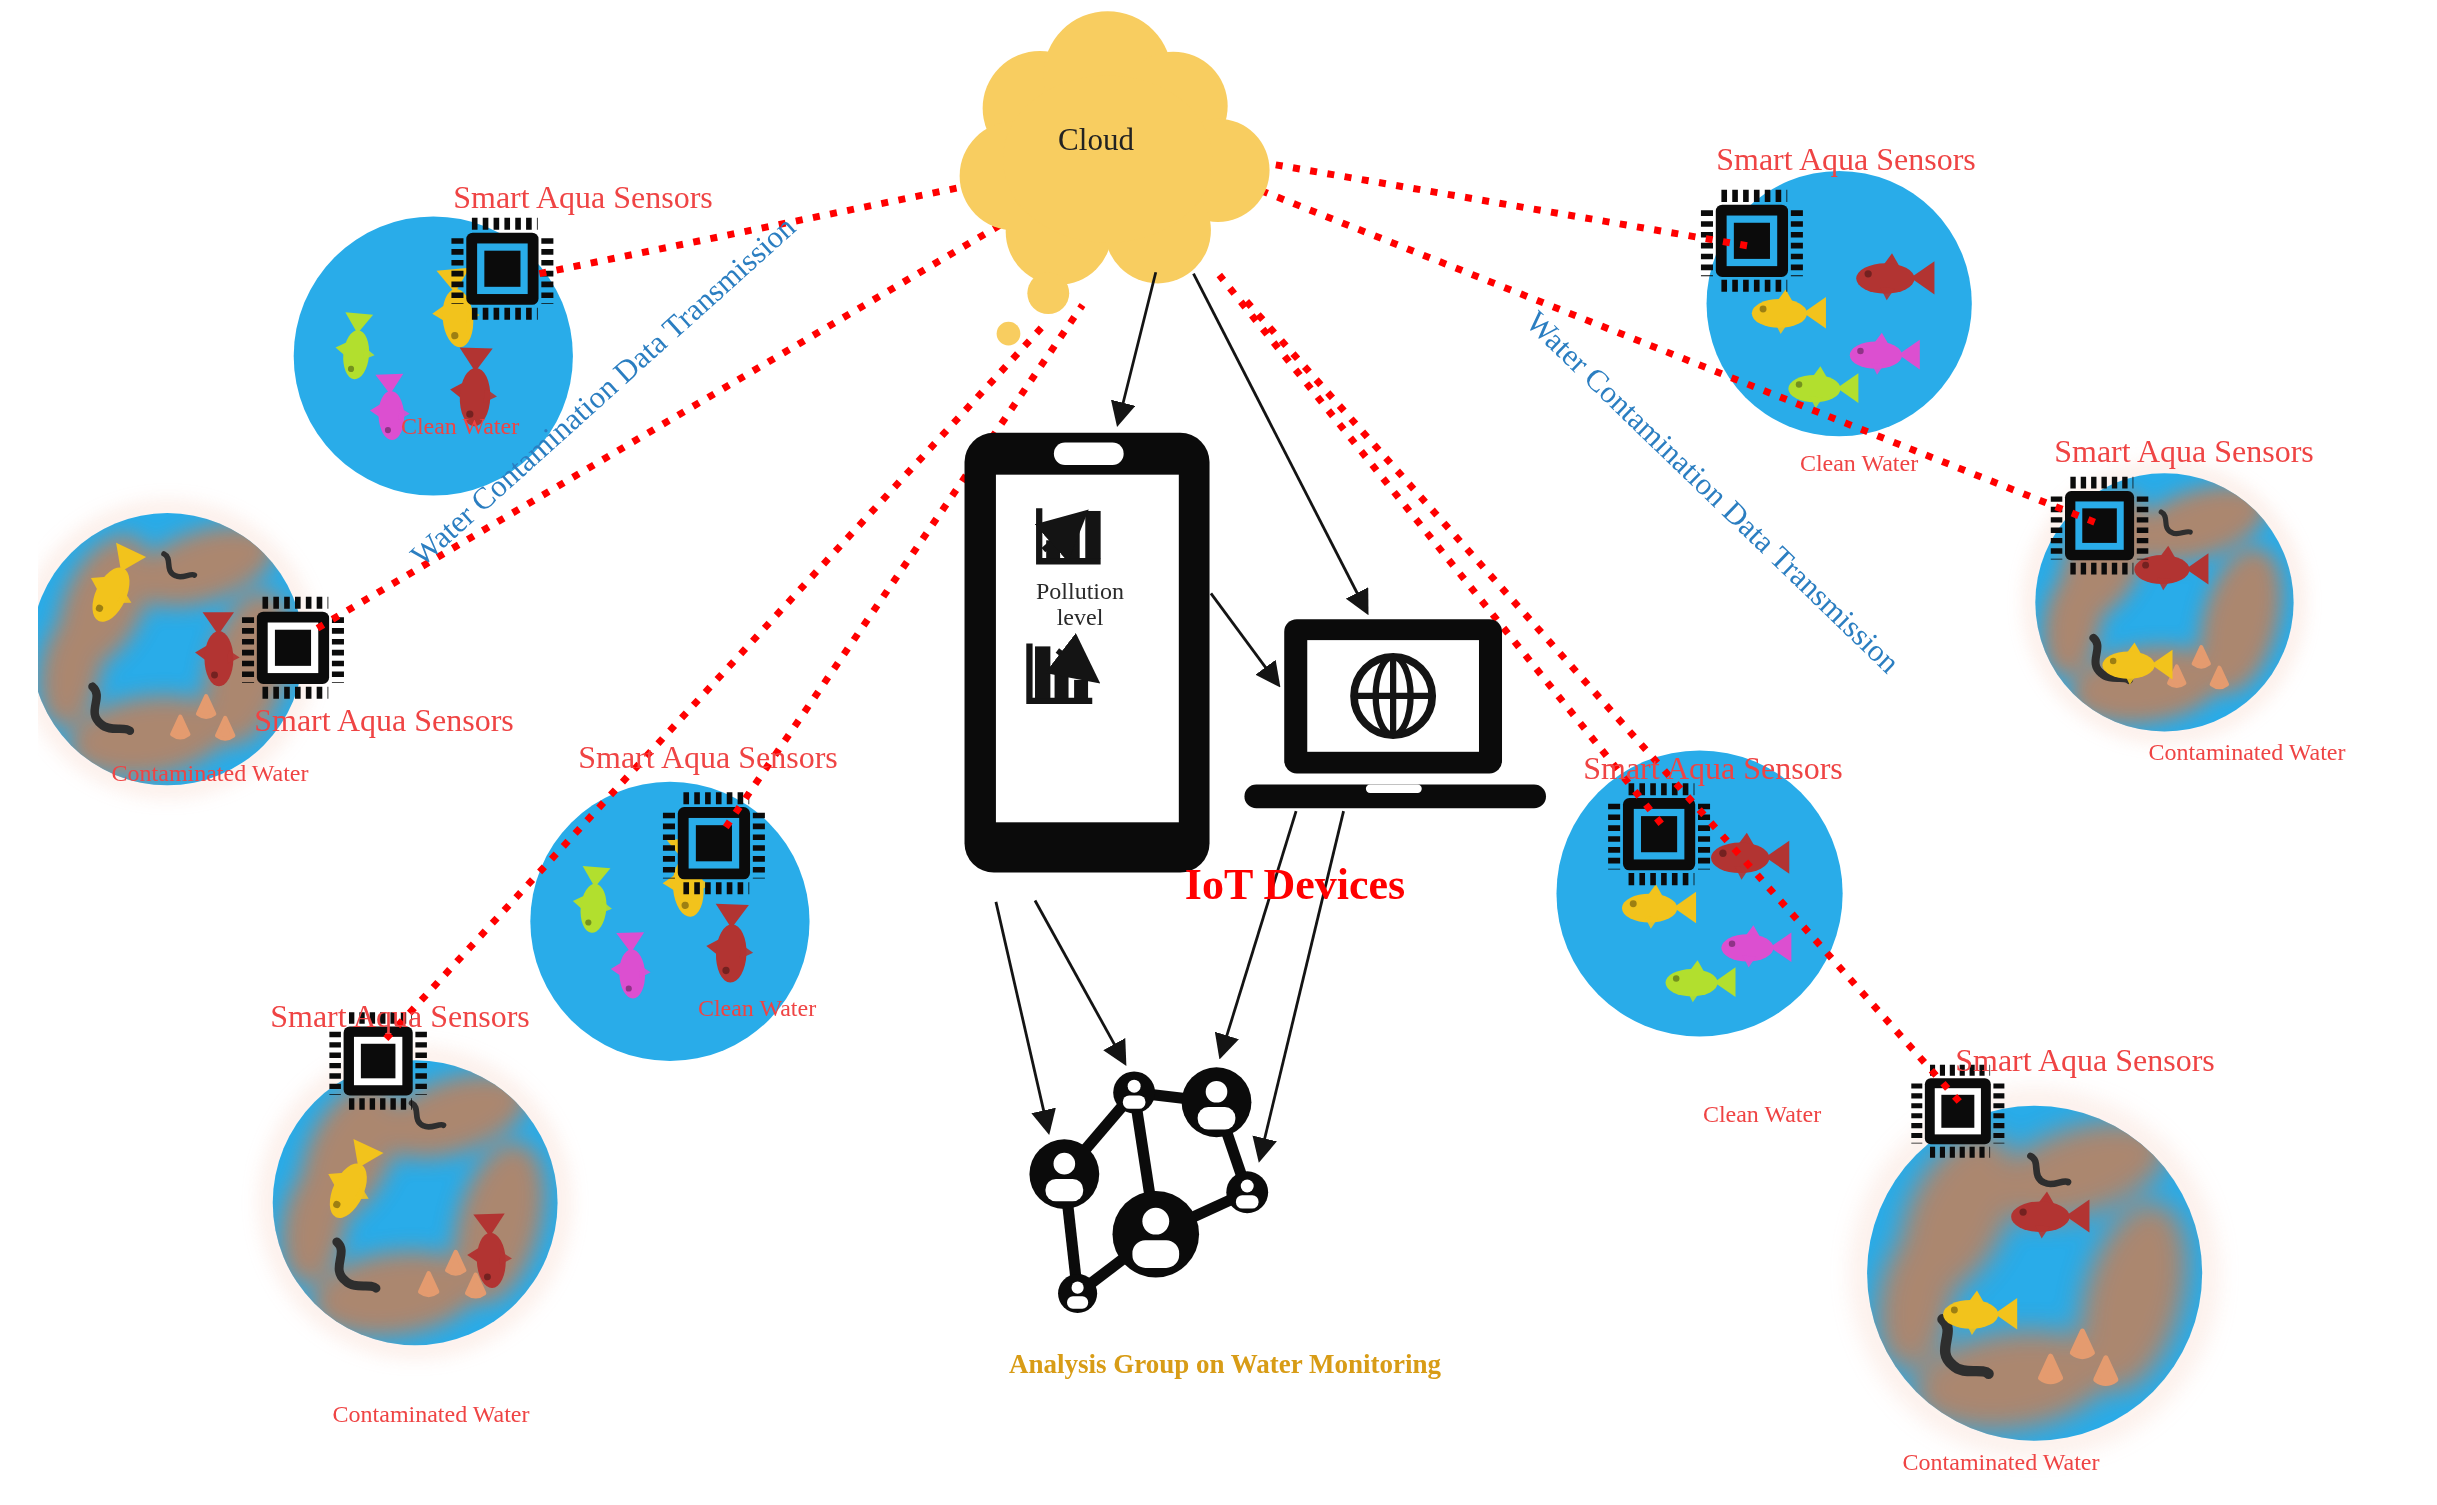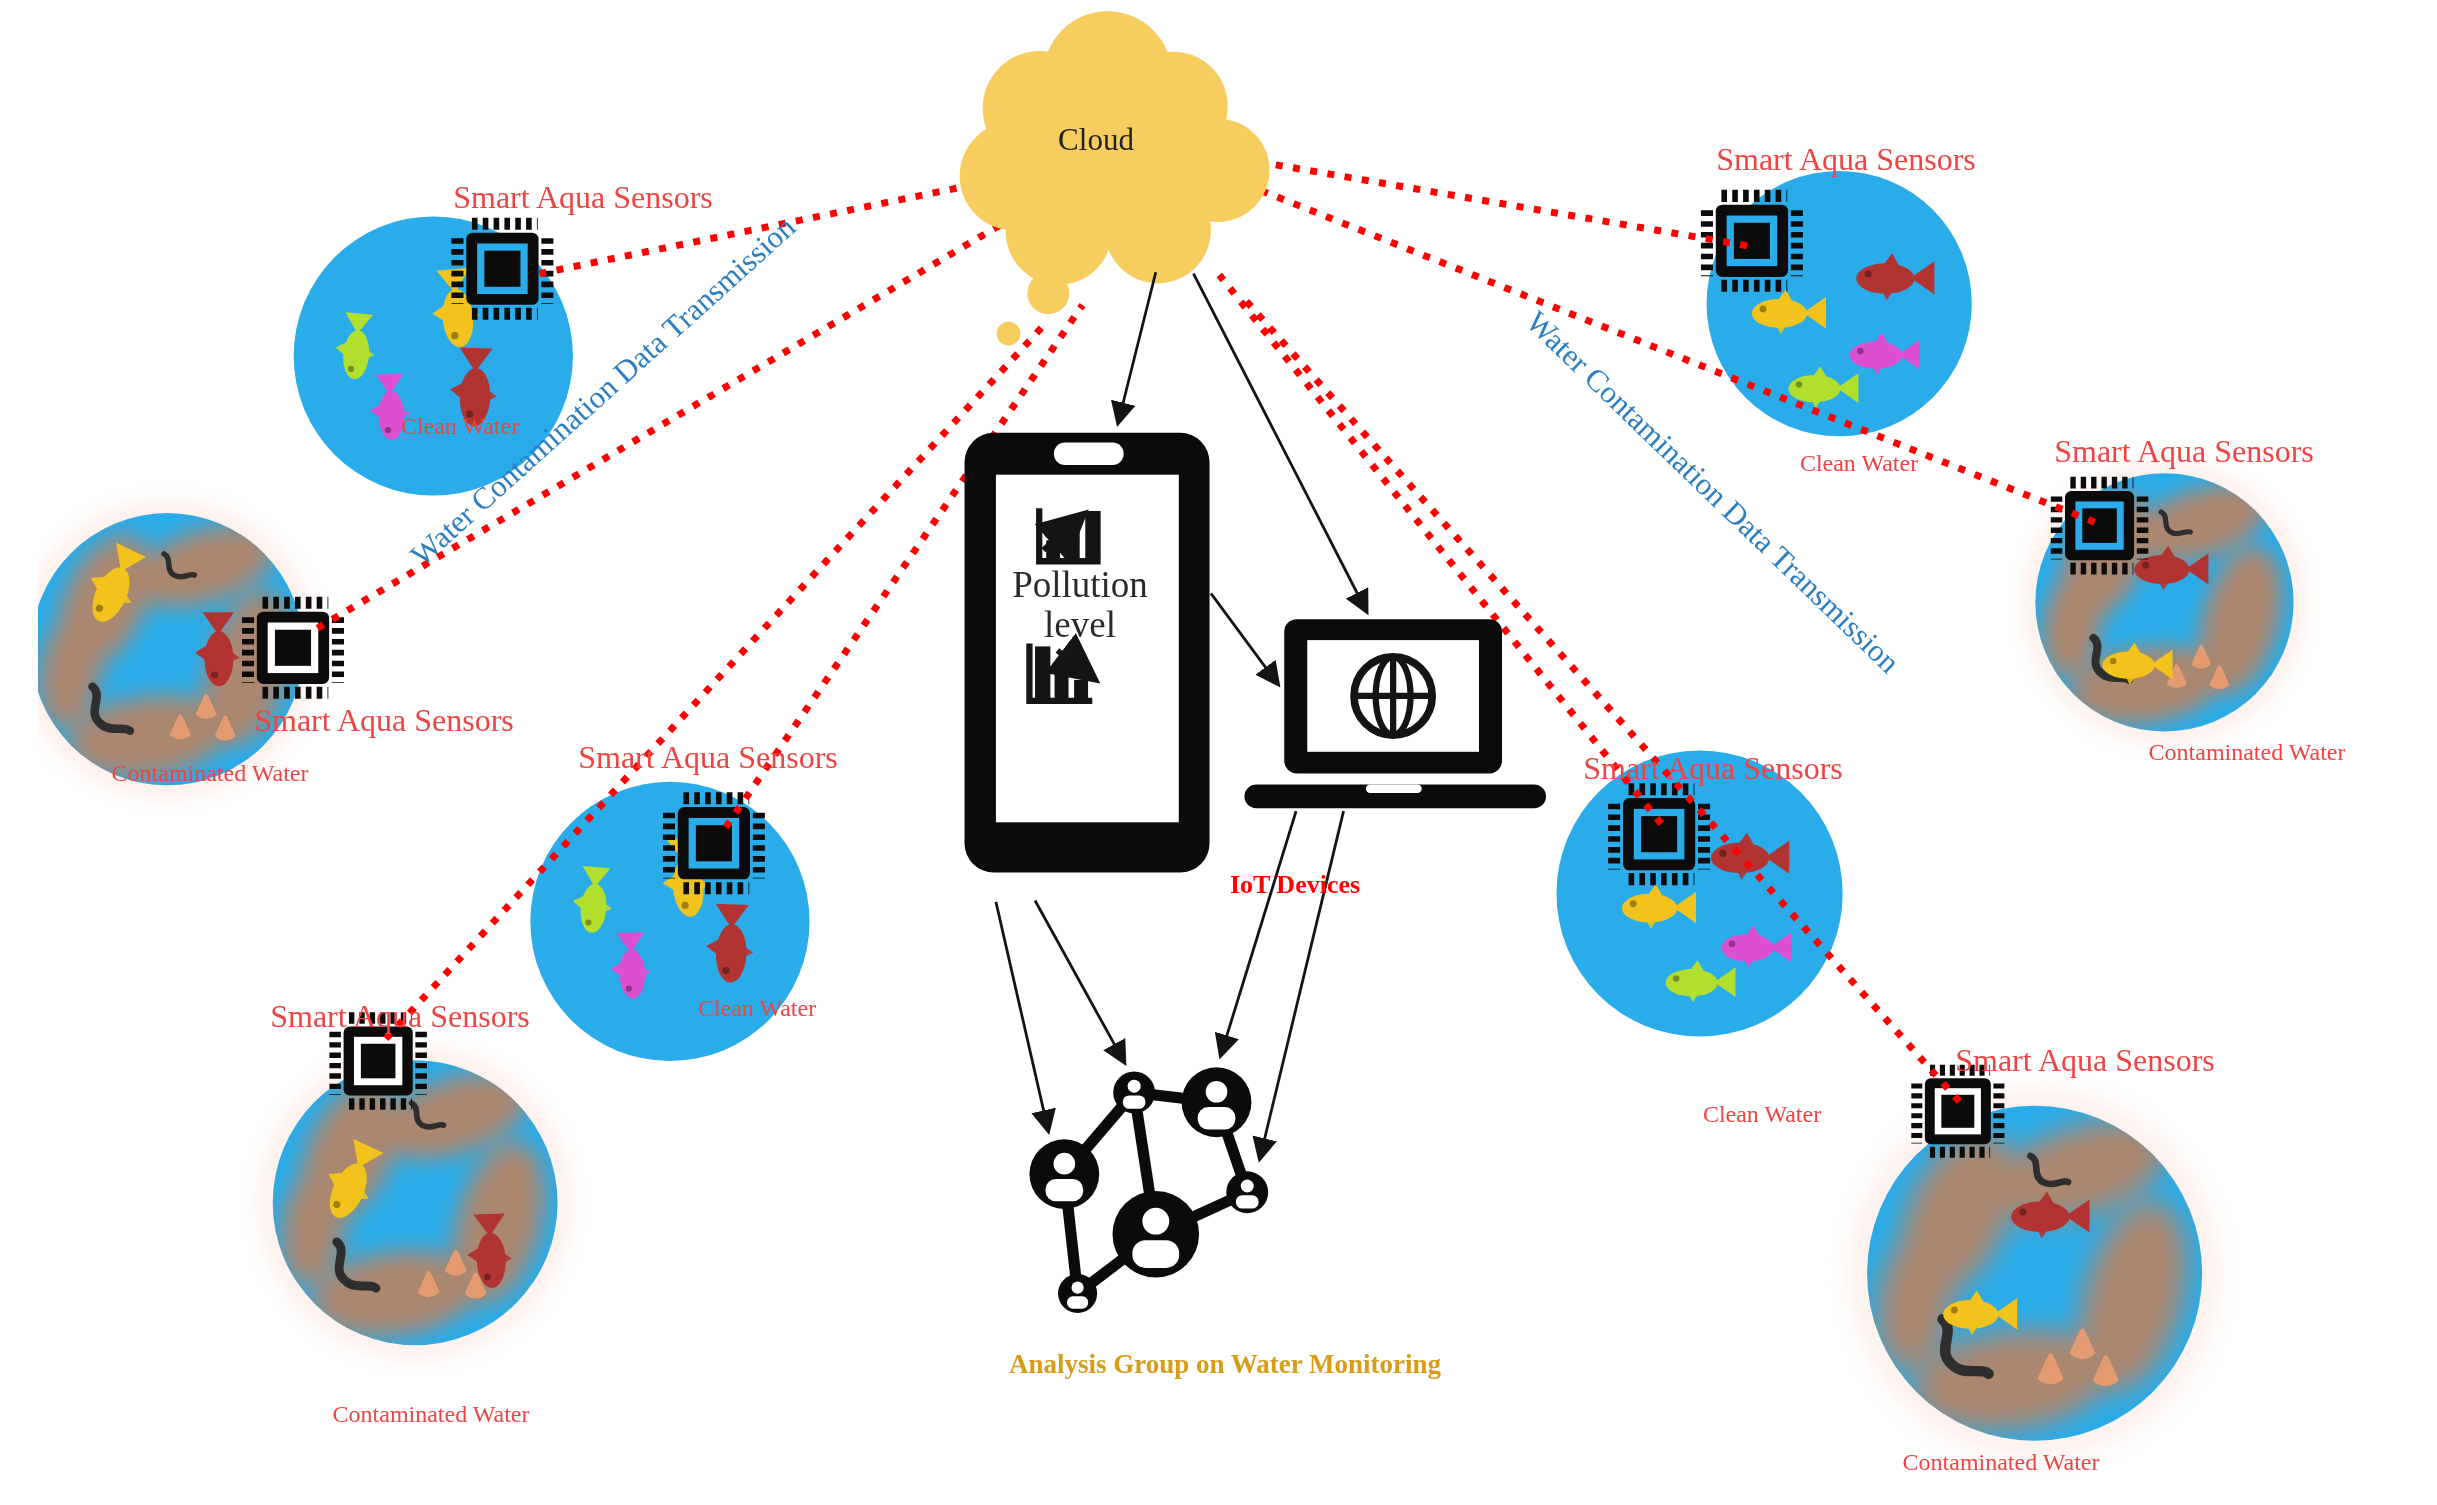--- a/index.html
+++ b/index.html
@@ -8,22 +8,22 @@
     font-family:Liberation Serif, serif;color:#1a1a1a;margin-left:38px;
   }
   #scene{position:absolute;left:0;top:0;z-index:1;}
   .label{
     position:absolute;z-index:2;transform:translate(-50%,-50%);
     white-space:nowrap;font-size:32px;color:#ef4444;letter-spacing:0px;line-height:1.08;
   }
   .label.sensor{font-size:32px;}
   .label.water{font-size:24px;}
   .label.cloud-t{font-size:31px;color:#222;}
-  .label.pollution{font-size:37px;text-align:center;color:#2a2a2a;}
-  .label.iot{font-size:26px;font-weight:bold;color:var(--alert_red,#f00);}
+  .label.pollution{font-size:24px;text-align:center;color:#2a2a2a;}
+  .label.iot{font-size:44px;font-weight:bold;color:var(--alert_red,#f00);}
   .label.analysis{font-size:27px;font-weight:bold;color:var(--analysis_gold,#d89c16);}
   .label.transmission{
     font-size:31px;color:var(--transmission_blue,#2b7ec1);
   }
   .label.trans-left{transform:translate(-50%,-50%) rotate(-42deg);}
   .label.trans-right{transform:translate(-50%,-50%) rotate(44deg);}
 </style>
 </head>
 <body>
 

